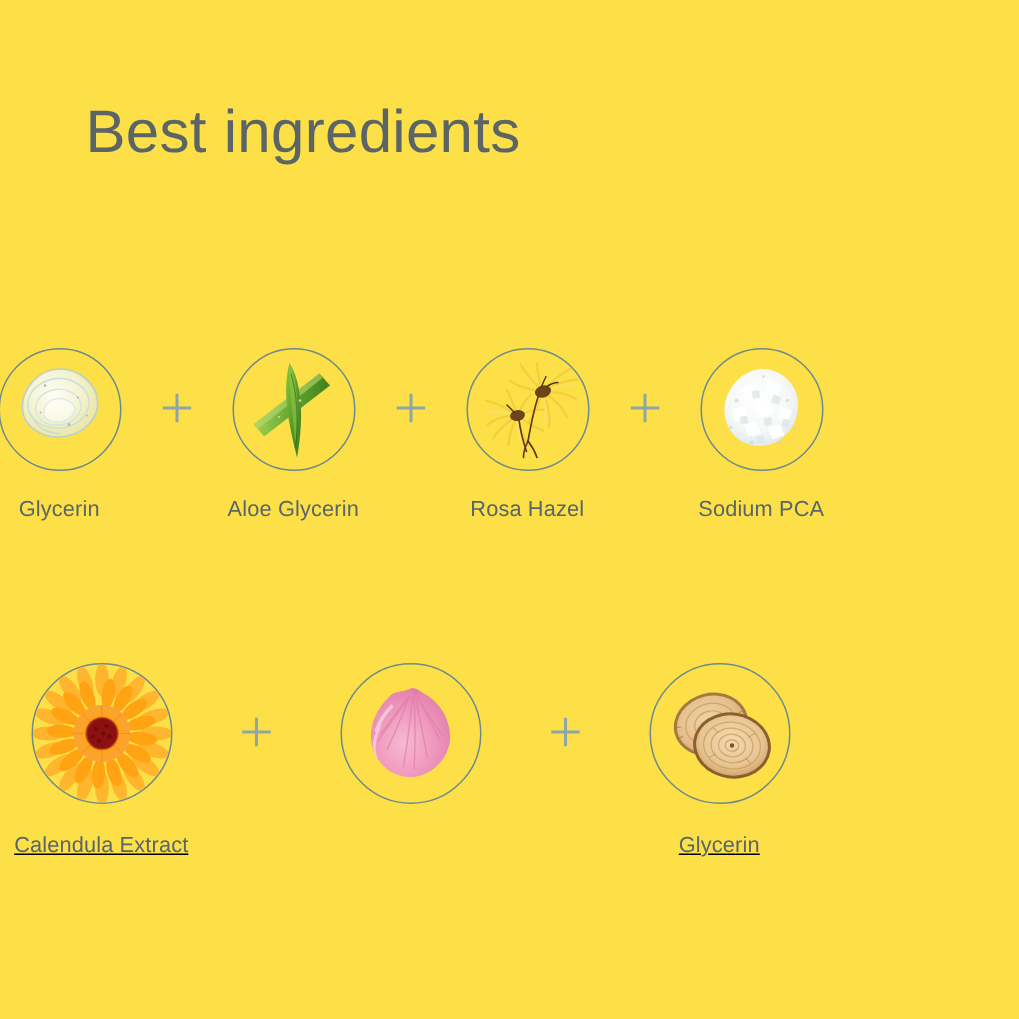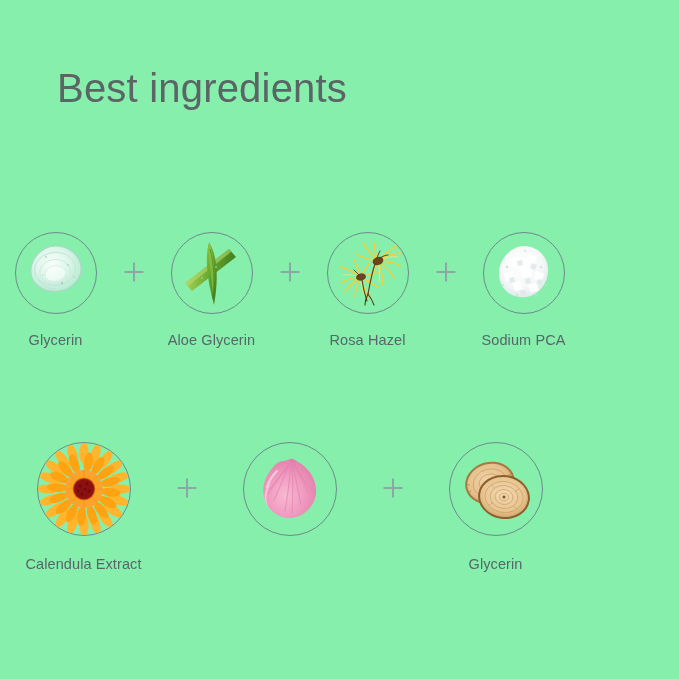--- a/index.html
+++ b/index.html
@@ -10,49 +10,49 @@
     width: 679px;
     height: 679px;
     background: #dcedeb;
     font-family: "Liberation Sans", sans-serif;
     overflow: hidden;
     position: relative;
   }
   .panel {
     position: absolute;
     inset: 0;
-    background: #86efac;
+    background: #fde047;
     padding-left: 12px;
   }
 
   
   .heading {
     position: absolute;
     left: 57px;
     top: 64px;
     width: 560px;
     font-size: 40px;
     line-height: 49px;
     font-weight: 400;
     color: #5b6566;
     letter-spacing: 0.2px;
   }
   .heading .line { display: block; white-space: nowrap; }
 
   
   .row {
     position: absolute;
-    left: 16px;
+    left: 0;
     width: 547px;
     display: flex;
     align-items: flex-start;
     justify-content: center;
   }
   #row-1 { top: 232px; }
-  #row-2 { top: 442px; }
+  #row-2 { top: 442px; text-decoration: underline; }
 
   .ingredient {
     display: flex;
     flex-direction: column;
     align-items: center;
     flex: 0 0 auto;
   }
   #row-1 .ingredient { width: 118px; }
   #row-2 .ingredient { width: 150px; }
 

